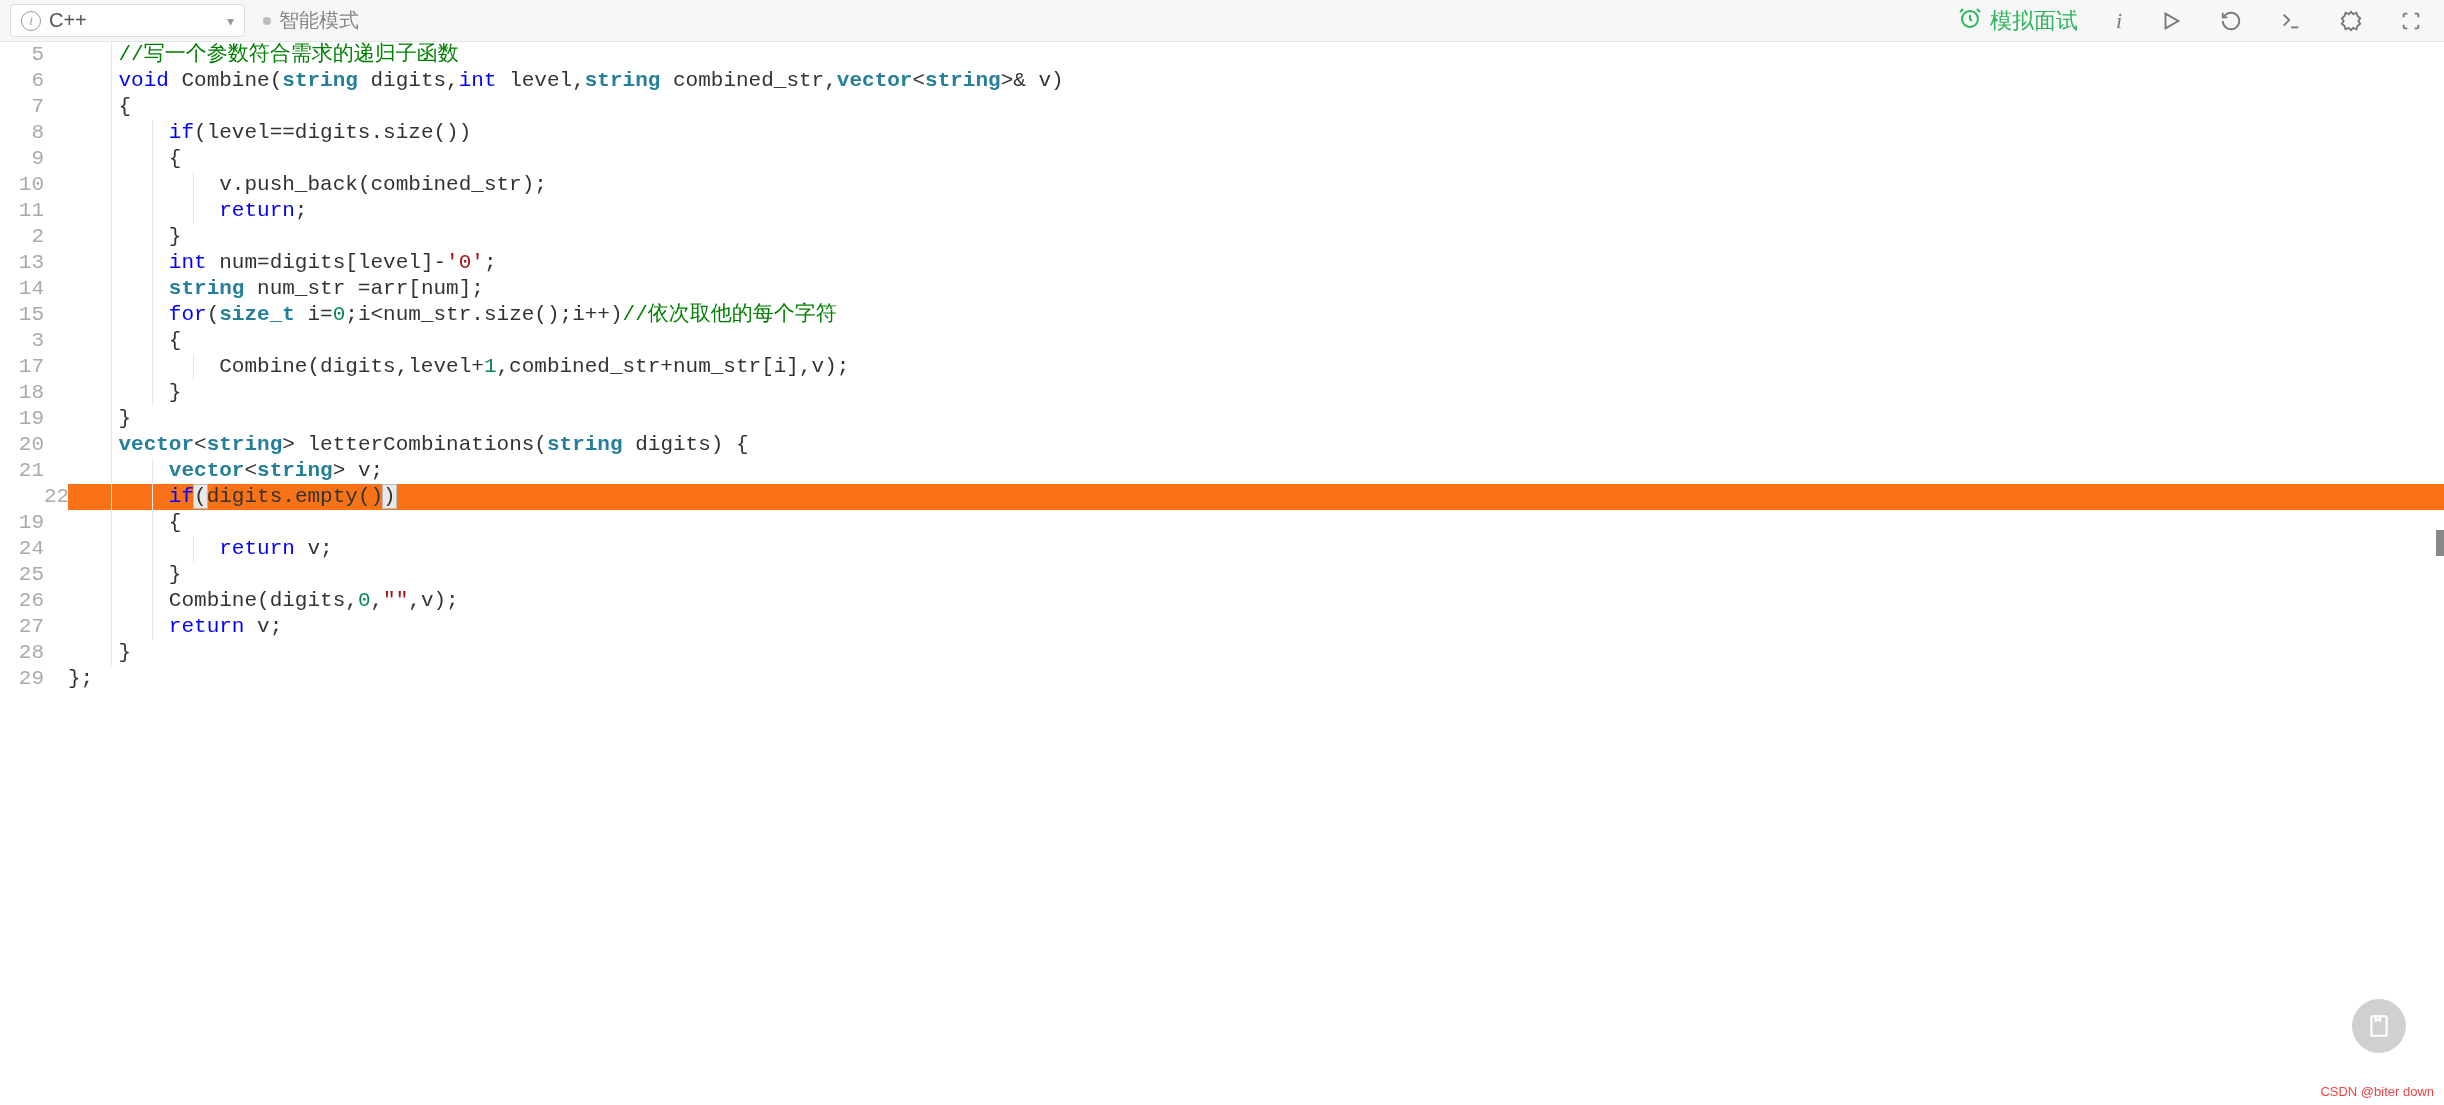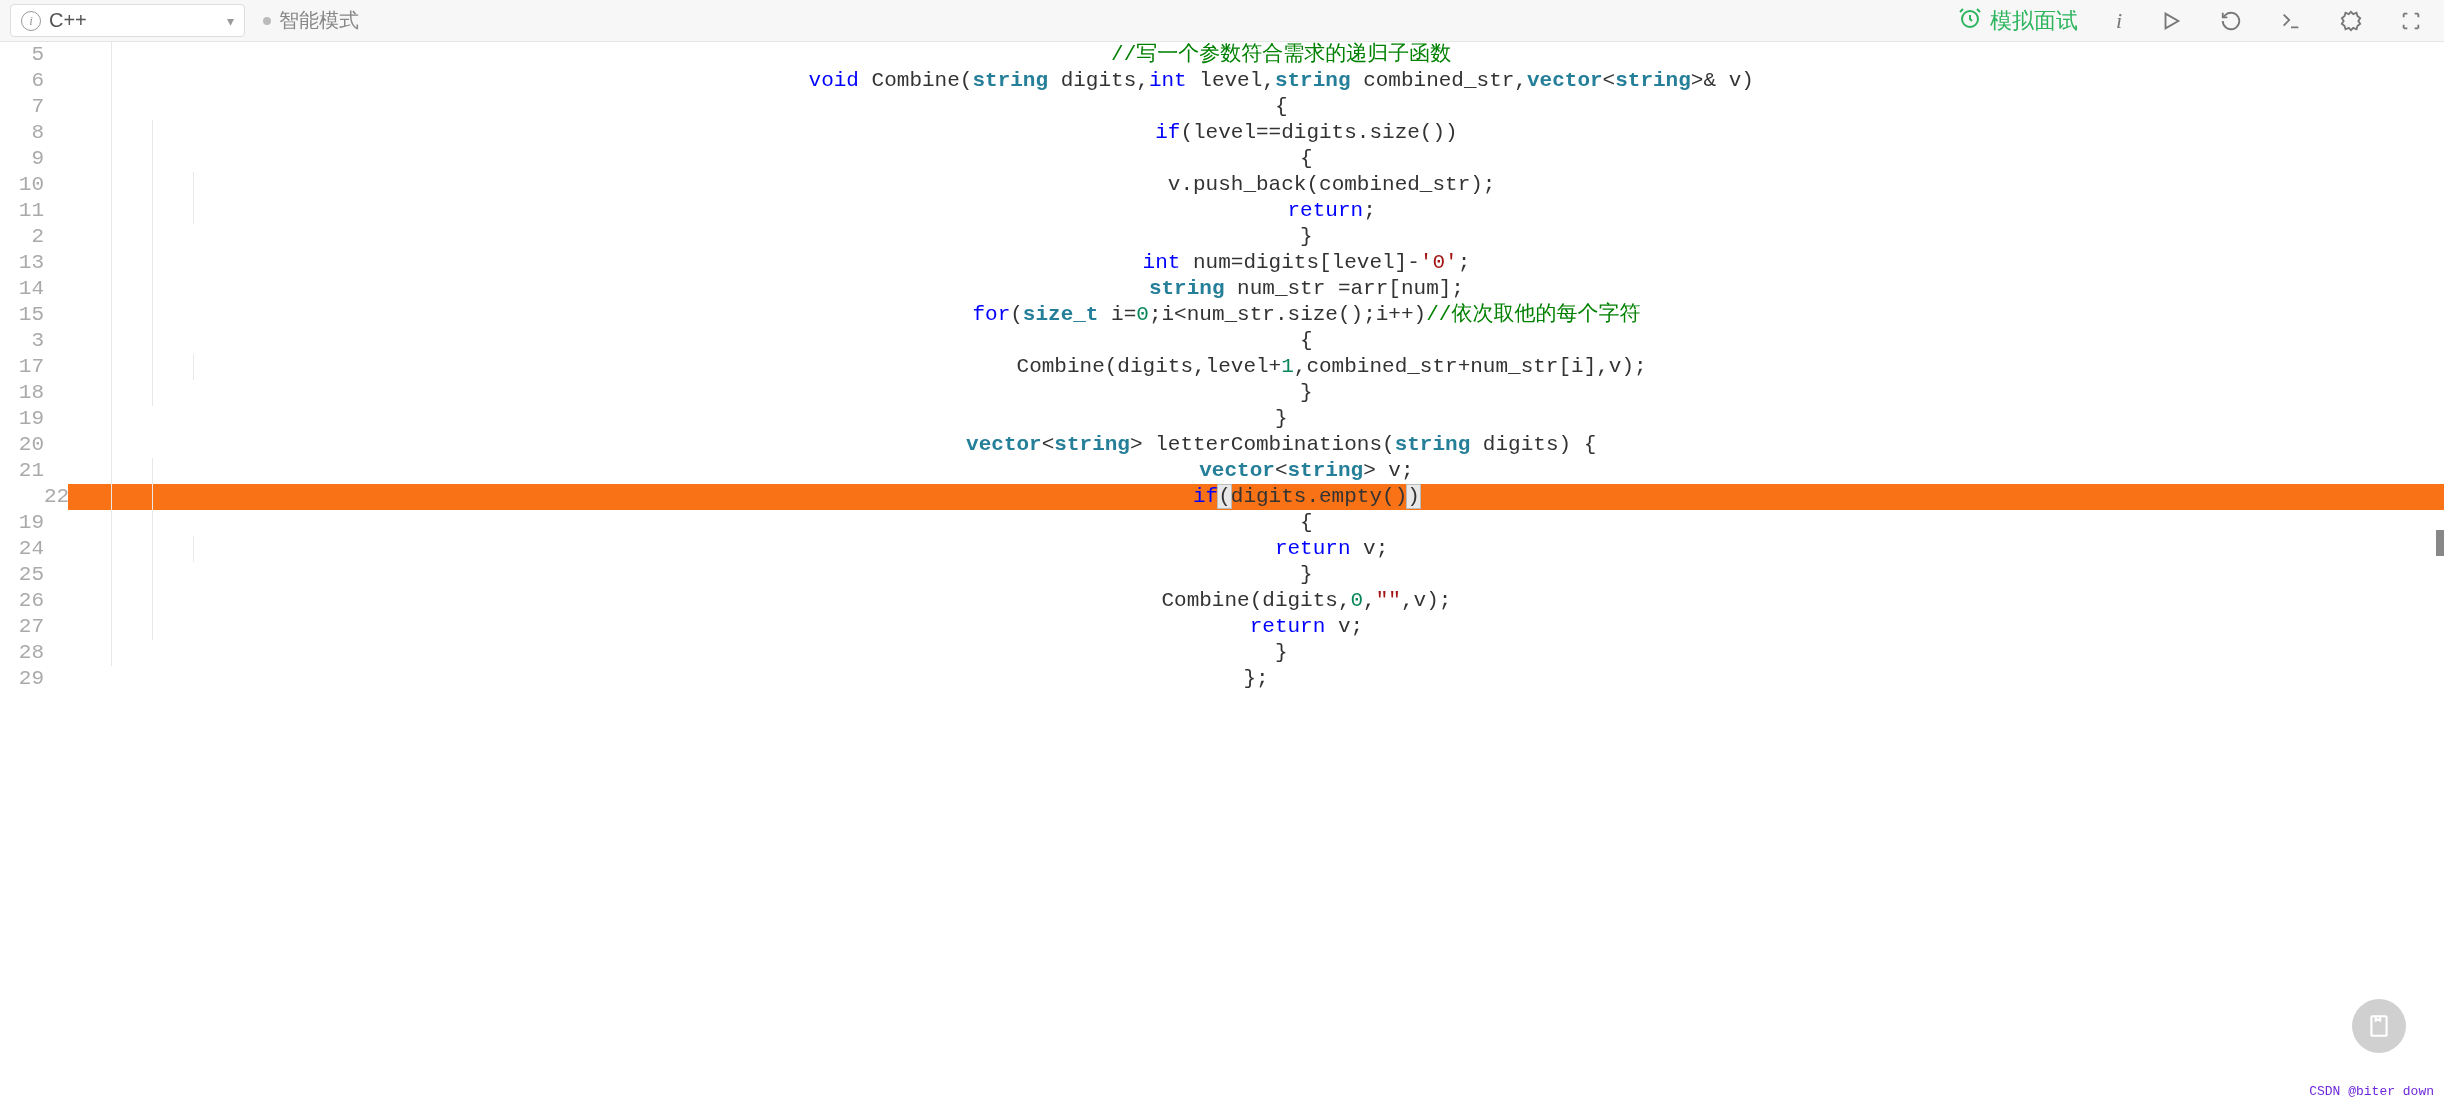--- a/index.html
+++ b/index.html
@@ -130,21 +130,20 @@
     }
     .code {
       flex: 1;
       padding-left: 6px;
       white-space: pre;
       position: relative;
     }
     .code-line {
       height: 26px;
       position: relative;
-      text-align: center;
     }
     .indent-guide {
       position: absolute;
       top: 0;
       bottom: 0;
       width: 1px;
       background: #e8e8e8;
     }
     .g1 { left: 43px; }
     .g2 { left: 84px; }
@@ -186,22 +185,22 @@
     .float-btn svg {
       width: 26px;
       height: 26px;
       stroke: #fff;
     }
     .watermark {
       position: fixed;
       right: 10px;
       bottom: 6px;
       font-size: 13px;
-      color: #6d28d9;
-      font-family: Liberation Mono, monospace;
+      color: #ef4444;
+      font-family: Liberation Sans, sans-serif;
     }
     .scroll-indicator {
       position: fixed;
       right: 0;
       top: 530px;
       width: 8px;
       height: 26px;
       background: #888;
     }
   </style>

